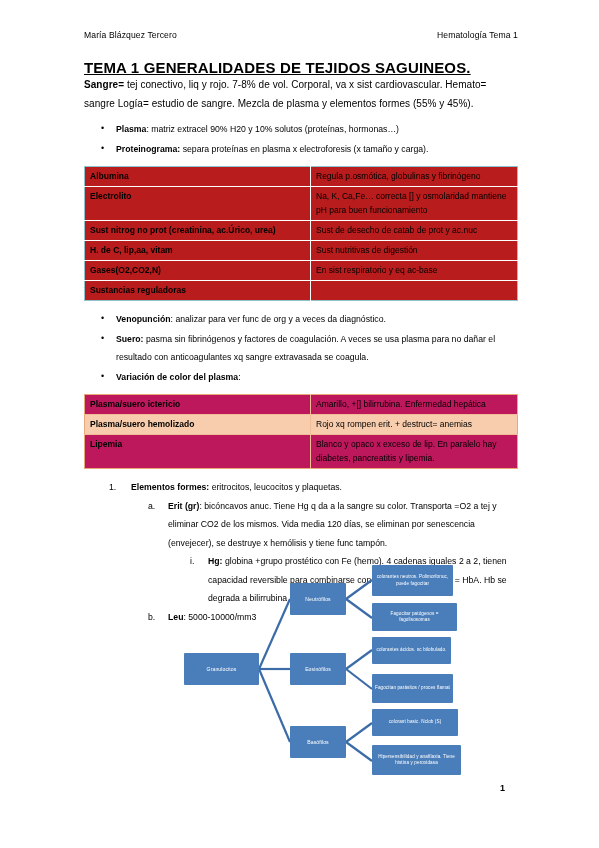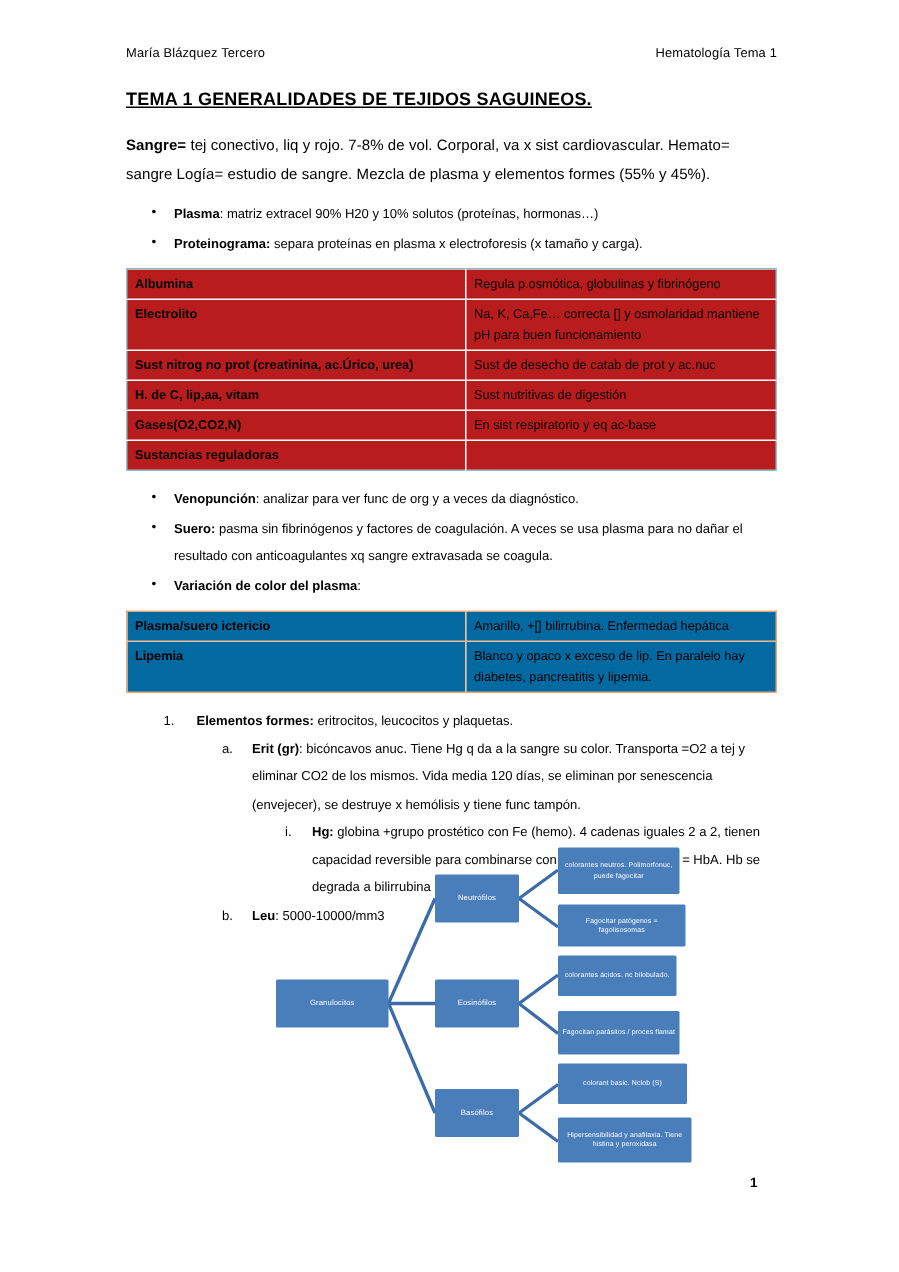--- a/index.html
+++ b/index.html
@@ -35,25 +35,24 @@
     justify-content: space-between;
     align-items: baseline;
     font-size: 8.6px;
     letter-spacing: .1px;
     margin-bottom: 19px;
   }
   .doc-header .right { text-align: center; }
 
   
   .doc-title {
-    font-size: 12px;
+    font-size: 15px;
     font-weight: bold;
     text-decoration: underline;
     letter-spacing: .15px;
-    margin-bottom: 16px;
   }
 
   
   .para {
     font-size: 10px;
     line-height: 18.5px;
     letter-spacing: .05px;
     margin-bottom: 7px;
   }
   .para b { font-weight: bold; }
@@ -105,21 +104,21 @@
     border-bottom: 1.5px solid #ffffff;
     border-right: 1.5px solid #ffffff;
   }
   table.blue-table tr:last-child td { border-bottom: none; }
   table.blue-table td:last-child { border-right: none; }
 
   
   table.orange-table {
     border: 1px solid #e8a979;
   }
-  table.orange-table tr.shade-a td { background: #0369a1; }
+  table.orange-table tr.shade-a td { background: #be185d; }
   table.orange-table tr.shade-b td { background: #f7cdad; }
   table.orange-table td {
     border-bottom: 1px solid #f0bd97;
     border-right: 1px solid #f0bd97;
   }
   table.orange-table tr:last-child td { border-bottom: none; }
   table.orange-table td:last-child { border-right: none; }
 
   
   .ol-1 { margin: 4px 0 0 0; padding: 0; list-style: none; }
@@ -250,20 +249,24 @@
       <li><span class="u b">Venopunción</span><span>: </span><span>analizar para ver func de org y a veces da diagnóstico.</span></li>
       <li><span class="u b">Suero:</span><span> </span><span>pasma sin fibrinógenos y factores de coagulación. A veces se usa plasma para no dañar el resultado con anticoagulantes xq sangre extravasada se coagula.</span></li>
       <li><span class="u b">Variación de color del plasma</span><span>:</span><span></span></li>
     </ul>
 
     <table class="doc-table orange-table">
       <tbody>
         <tr class="shade-a">
           <td class="k">Plasma/suero ictericio</td>
           <td>Amarillo, +[] bilirrubina. Enfermedad hepática</td>
+        </tr>
+        <tr class="shade-b">
+          <td class="k">Plasma/suero hemolizado</td>
+          <td>Rojo xq rompen erit. + destruct= anemias</td>
         </tr>
         <tr class="shade-a">
           <td class="k">Lipemia</td>
           <td>Blanco y opaco x exceso de lip. En paralelo hay diabetes, pancreatitis y lipemia.</td>
         </tr>
       </tbody>
     </table>
 
     <ul class="ol-1">
       <li>

